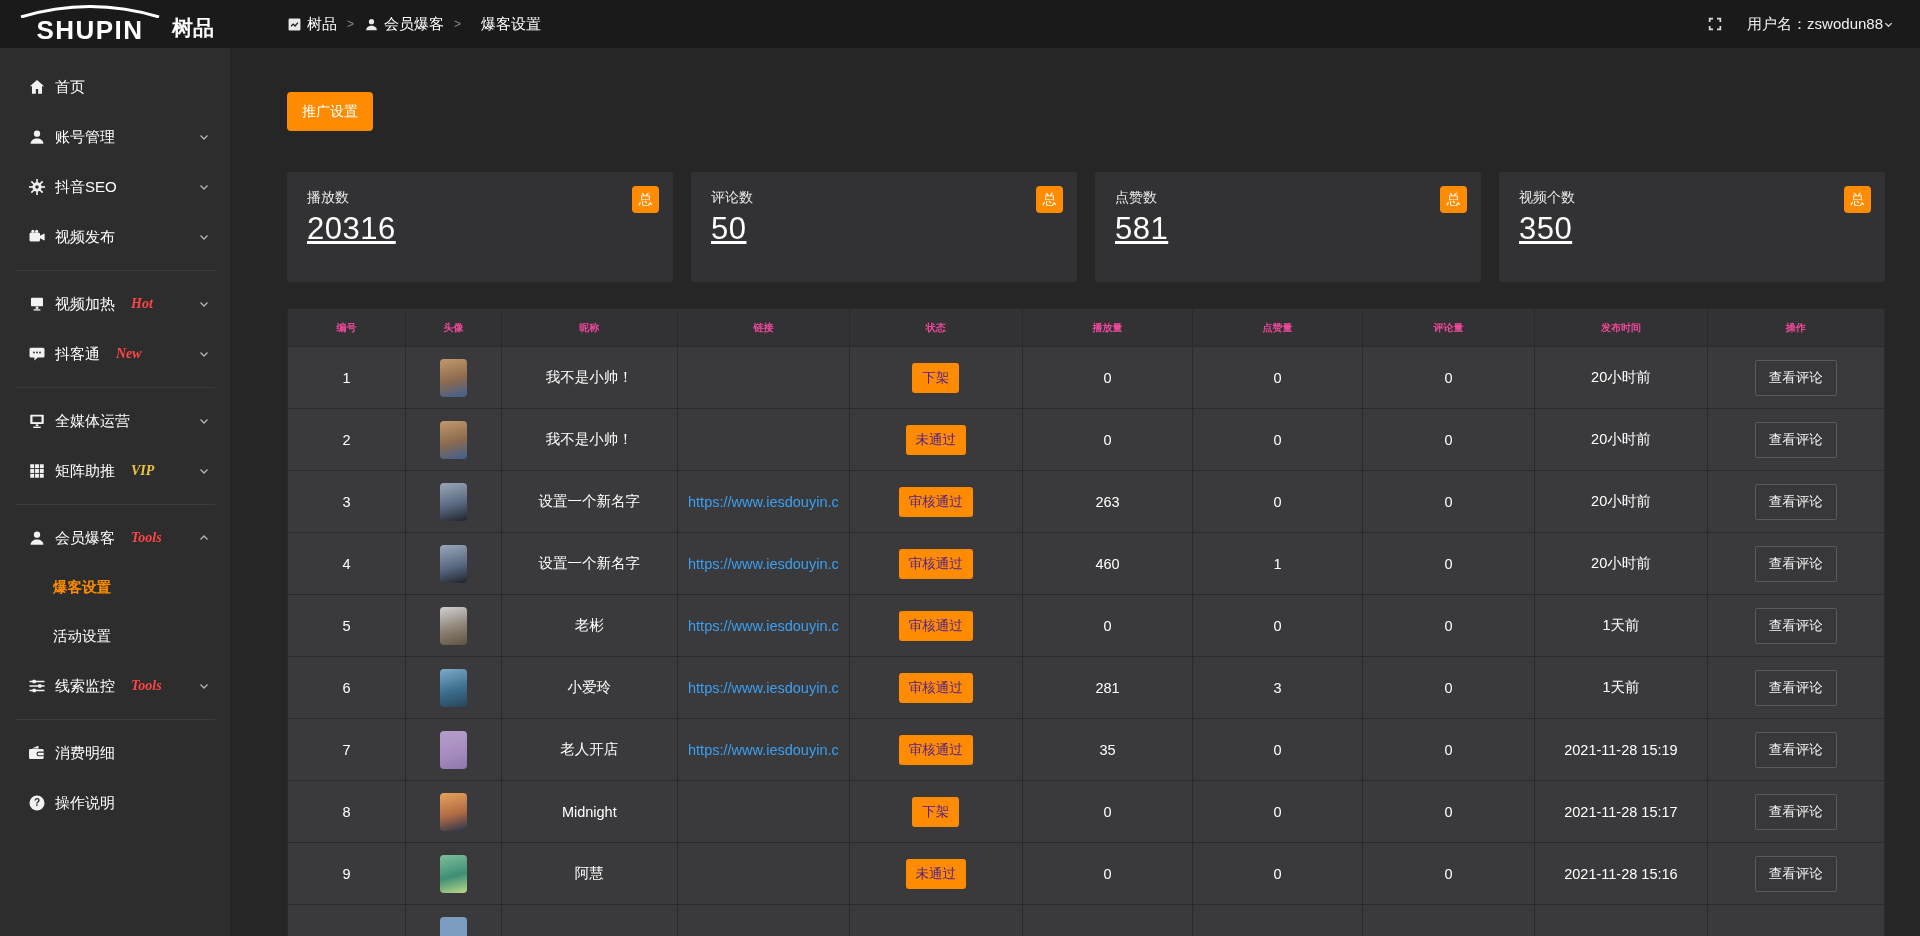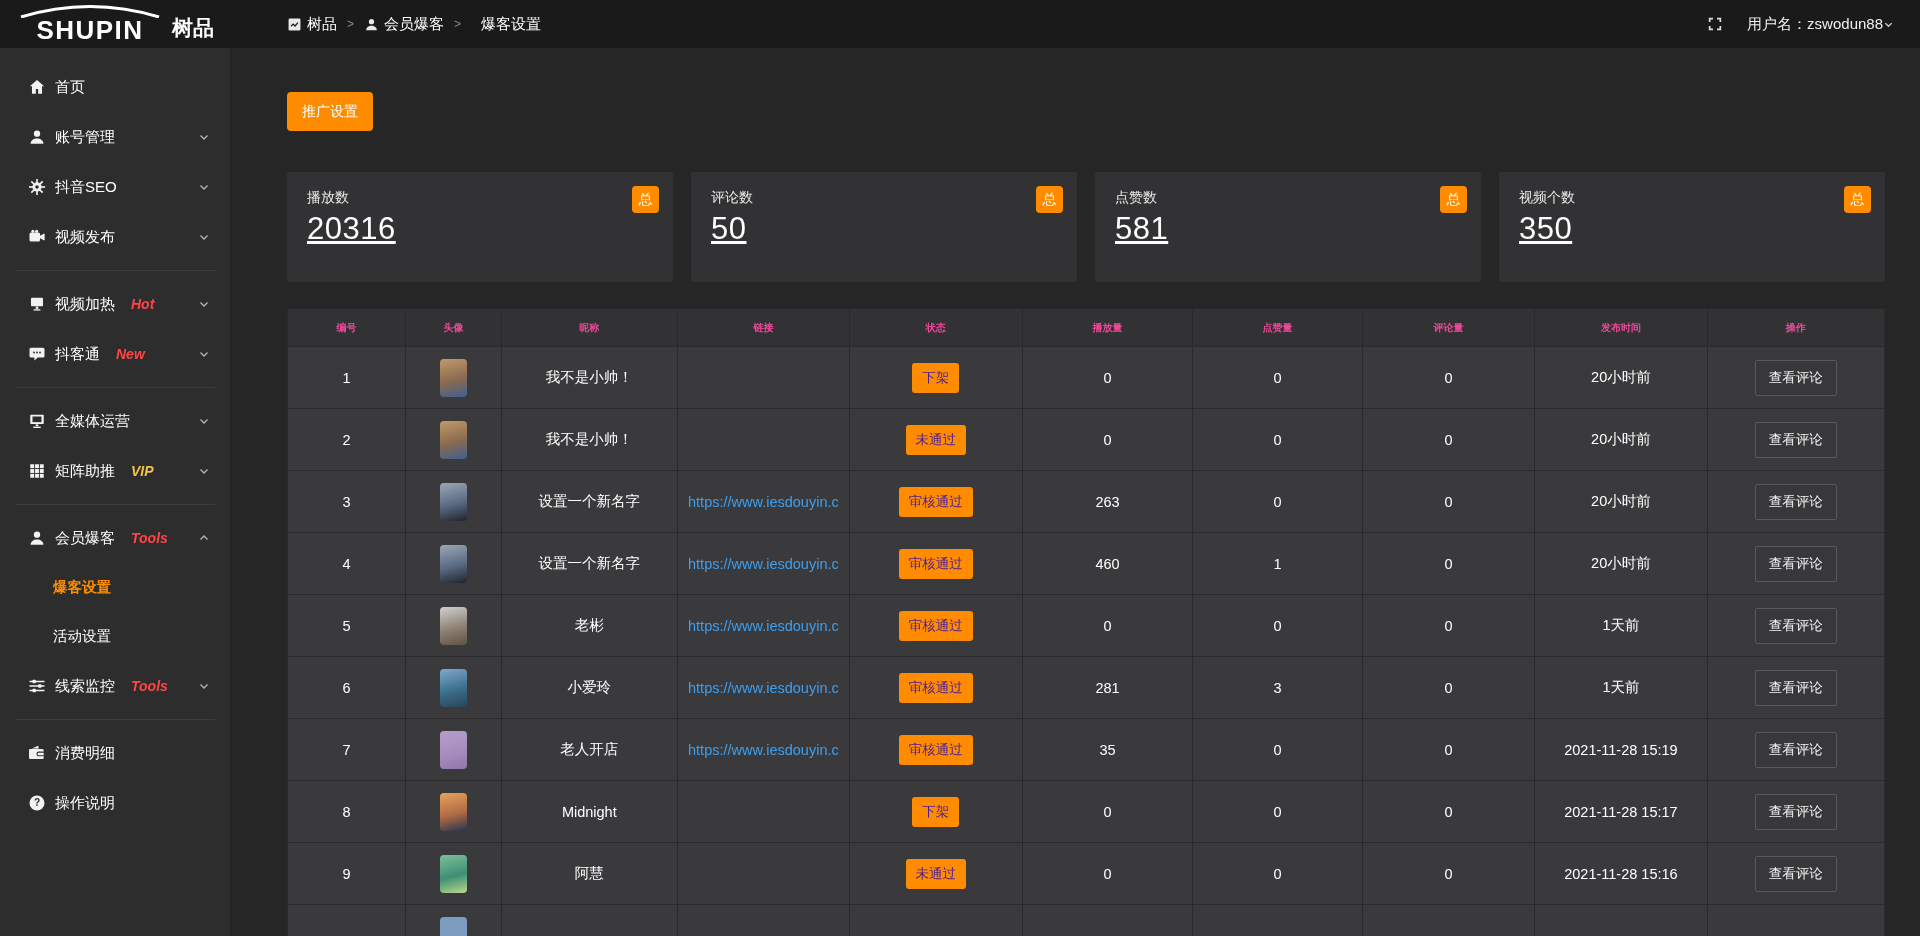--- a/index.html
+++ b/index.html
@@ -39,21 +39,21 @@
   
   .sidebar {
     position:absolute; top:48px; left:0; bottom:0; width:230px;
     background:#2d2d2d; padding-top:14px; overflow:hidden;
   }
   .menu-item {
     height:50px; display:flex; align-items:center;
     padding:0 20px 0 27px; font-size:15px; color:#fff; cursor:pointer;
   }
   .mi-icon { width:19px; display:flex; justify-content:center; margin-right:9px; color:#f2f2f2; }
-  .mi-tag { font-style:italic; font-weight:bold; font-size:14px; margin-left:16px; }
+  .mi-tag { font-style:italic; font-weight:bold; font-size:14px; margin-left:16px;font-family:Liberation Serif, serif; }
   .chevron { margin-left:auto; display:flex; color:#b5b5b5; }
   .chevron.up svg { transform:rotate(180deg); }
   .submenu-item {
     height:49px; display:flex; align-items:center;
     padding-left:53px; font-size:14.5px; color:#fff; cursor:pointer;
   }
   .submenu-item.active { color:var(--accent); font-weight:bold; }
   .menu-divider { height:1px; background:#3c3c3c; margin:8px 15px; }
 
   

